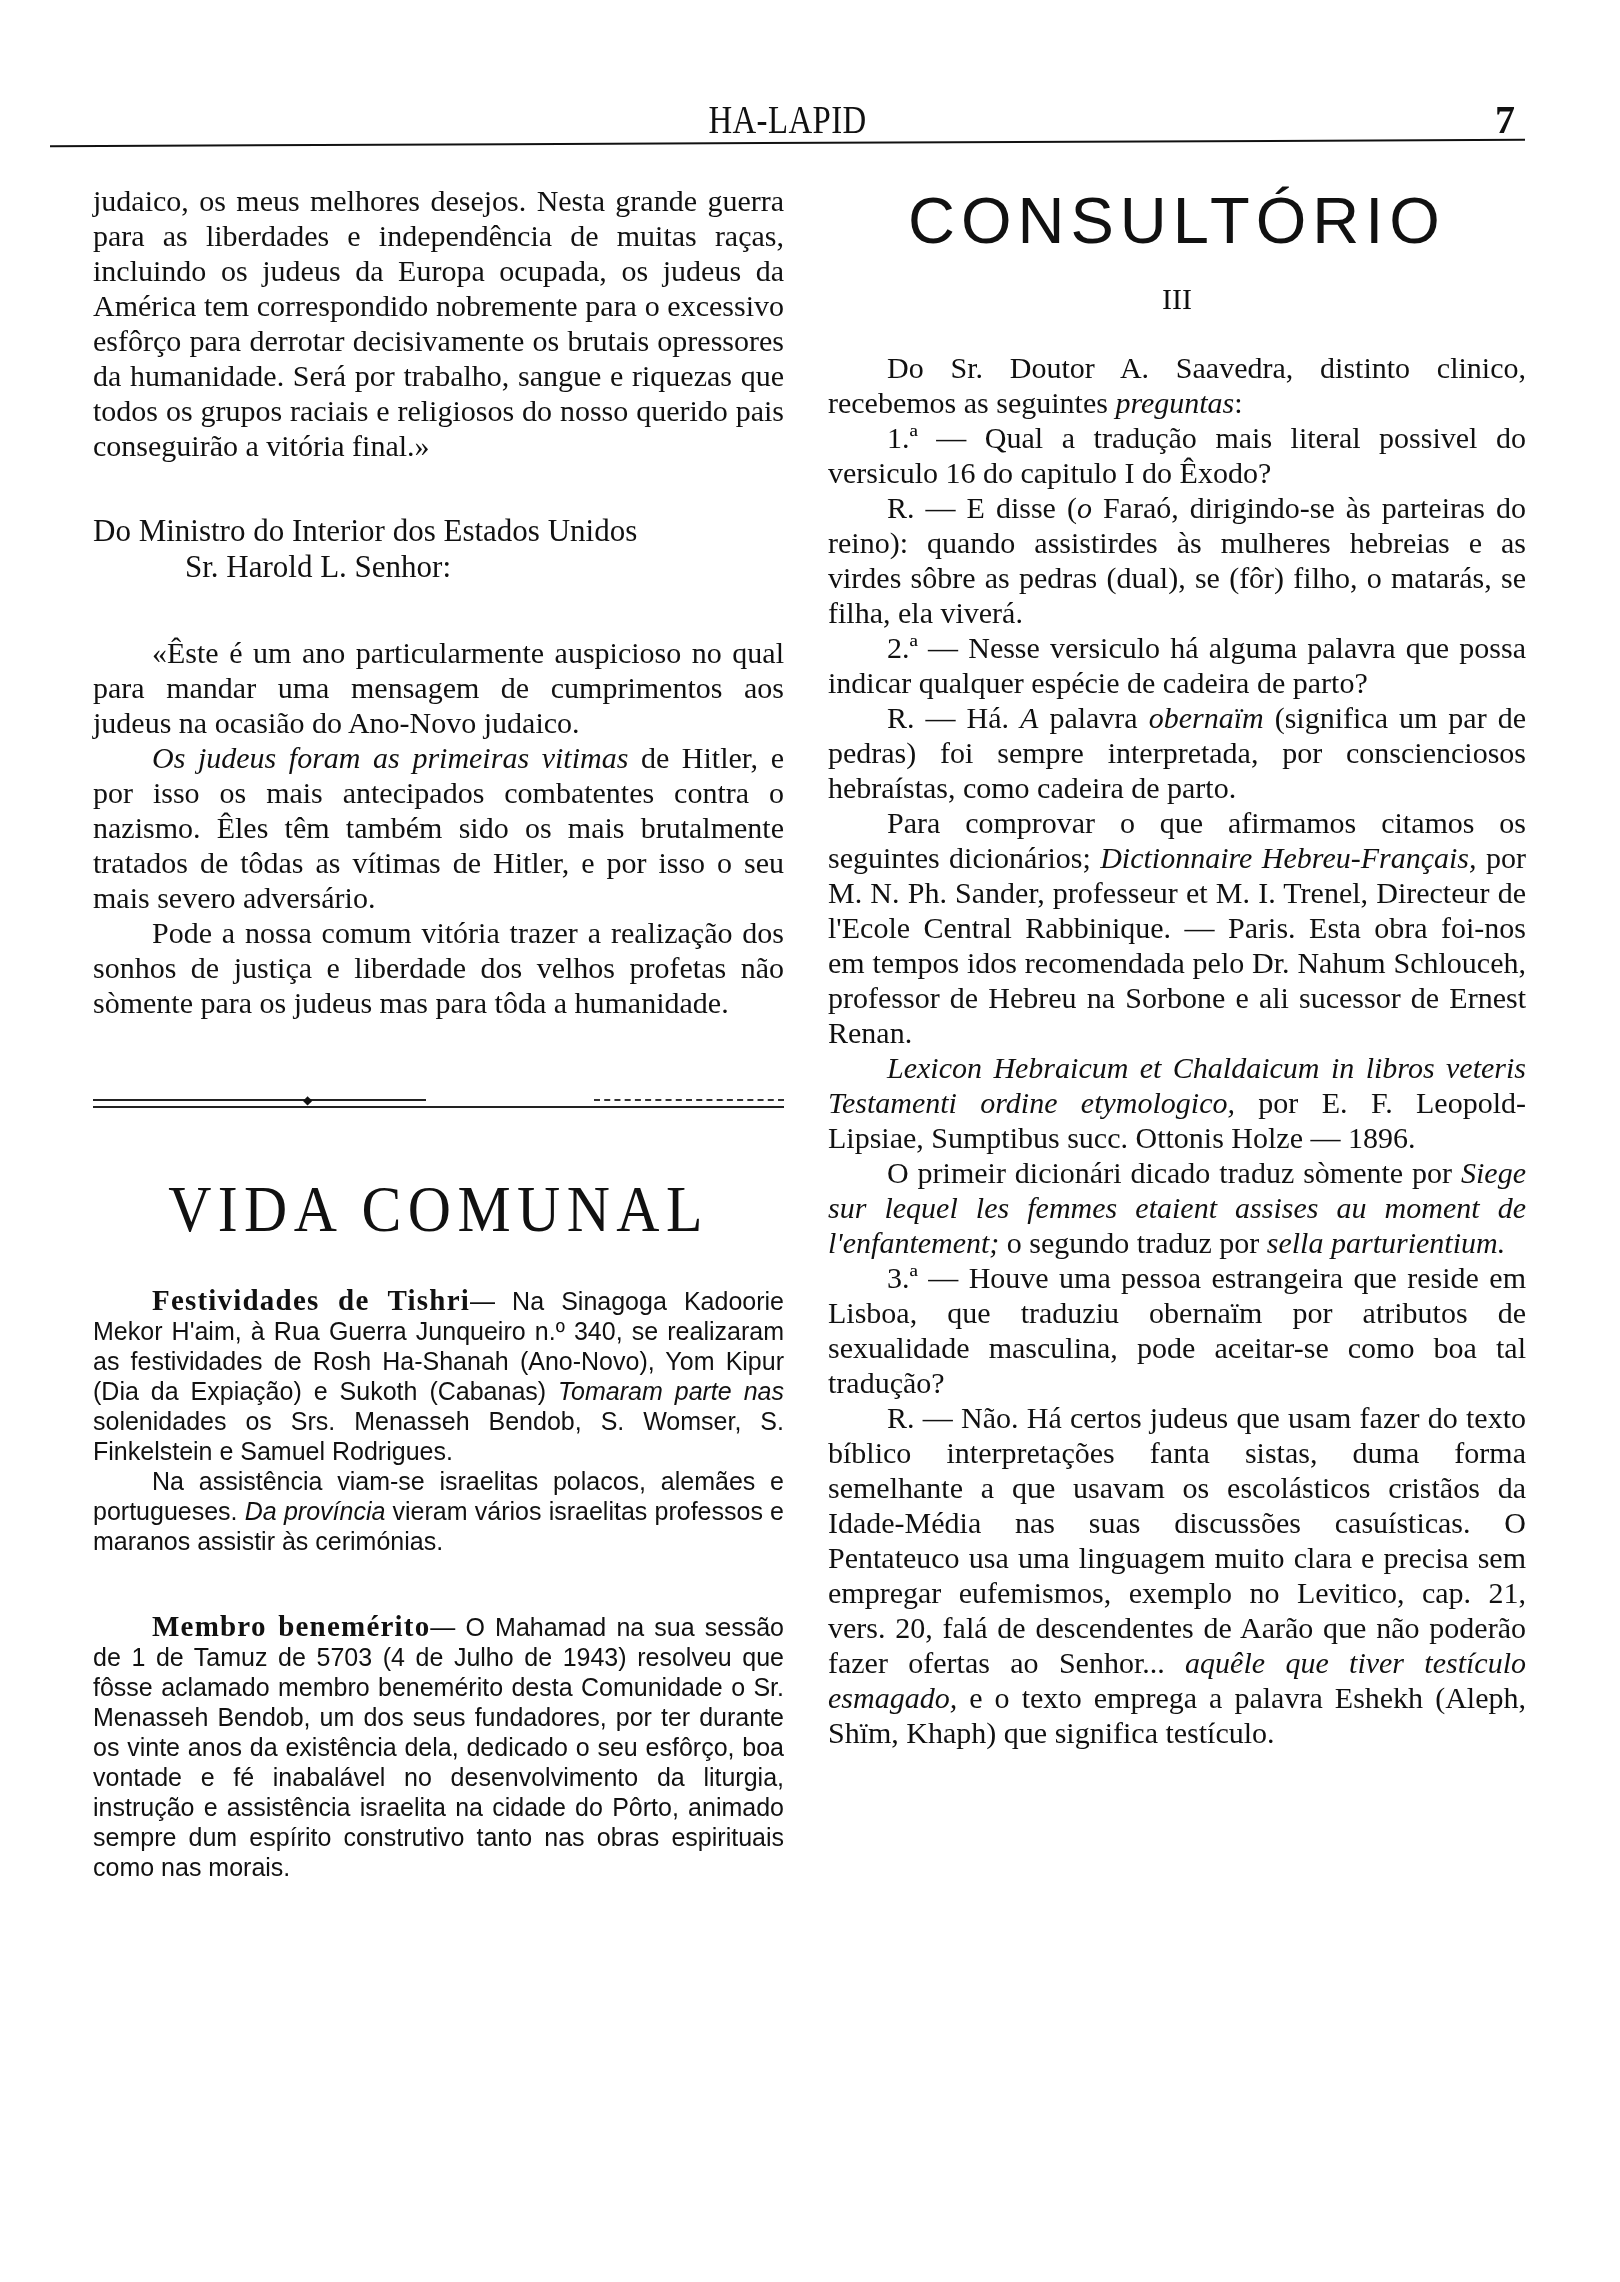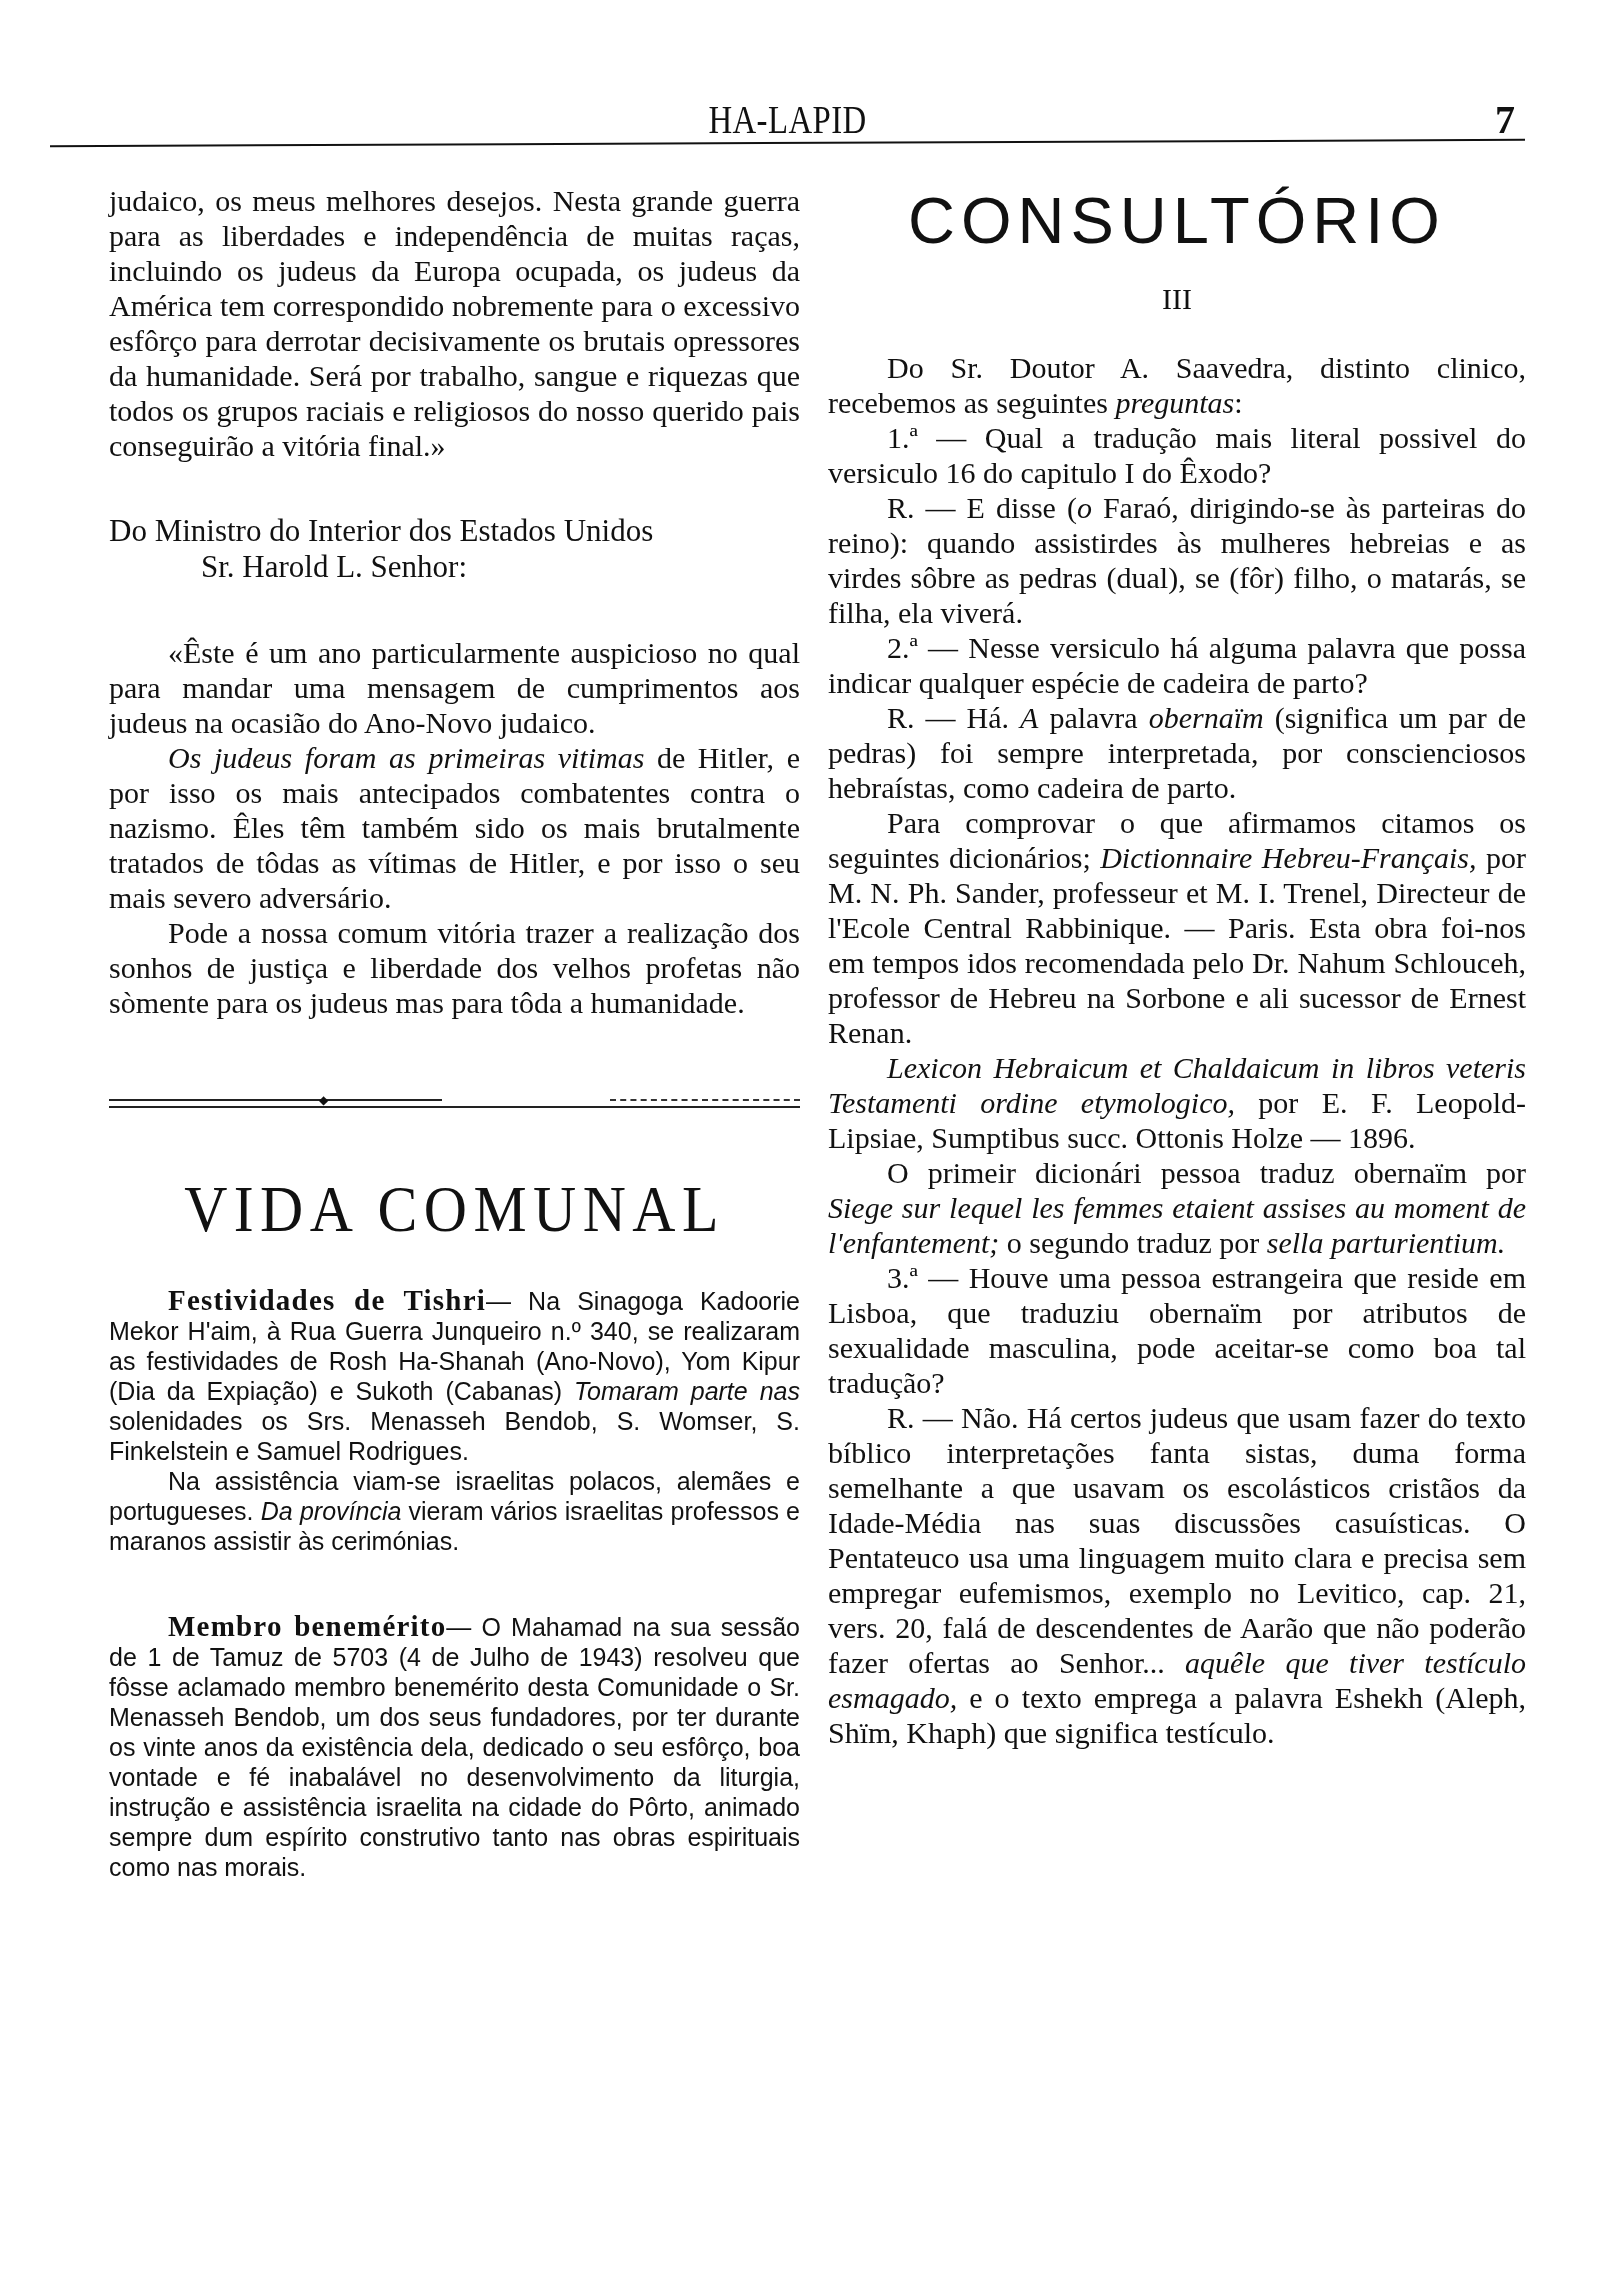--- a/index.html
+++ b/index.html
@@ -5,21 +5,21 @@
   html, body { margin: 0; padding: 0; background: #ffffff; }
   body { width: 1621px; height: 2283px; position: relative; overflow: hidden; color: #111; }
   .page { position: absolute; left: 0; top: 0; width: 1369px; height: 2283px; font-family: "Liberation Serif", serif; }
 
   .running-head { position: absolute; left: 50px; top: 94px; width: 1475px; height: 50px; }
   .running-title { position: absolute; left: 0; right: 0; top: 2px; text-align: center; font-size: 40px; letter-spacing: 0.5px; transform: scaleX(0.82); }
   .page-number { position: absolute; right: 10px; top: 2px; font-size: 40px; font-weight: bold; }
   .head-rule { position: absolute; left: 50px; top: 142px; width: 1475px; height: 0; border-top: 2.5px solid #111; transform: skewY(-0.25deg); }
 
   .col { position: absolute; top: 183px; text-align: justify; }
-  .col-left { left: 109px; width: 691px; }
+  .col-left { left: 93px; width: 691px; }
   .col-right { left: 828px; width: 698px; }
 
   p { margin: 0; font-size: 30px; line-height: 35px; hyphens: none; }
   .indent { text-indent: 59px; }
 
   .ministro { font-size: 31px; line-height: 36px; text-align: left; margin-top: 50px; }
   .ministro-name { padding-left: 92px; display: block; }
 
   .quote-start { margin-top: 50px; }
 
@@ -84,19 +84,19 @@
     <h1 class="consultorio-title">CONSULTÓRIO</h1>
     <div class="roman">III</div>
 
     <p class="indent"><span>Do Sr. Doutor A. Saavedra, distinto clinico, recebemos as seguintes </span><em>preguntas</em><span>:</span></p>
     <p class="indent">1.ª — Qual a tradução mais literal possivel do versiculo 16 do capitulo I do Êxodo?</p>
     <p class="indent"><span>R. — E disse (</span><em>o</em><span> Faraó, dirigindo-se às parteiras do reino): quando assistirdes às mulheres hebreias e as virdes sôbre as pedras (dual), se (fôr) filho, o matarás, se filha, ela viverá.</span></p>
     <p class="indent">2.ª — Nesse versiculo há alguma palavra que possa indicar qualquer espécie de cadeira de parto?</p>
     <p class="indent"><span>R. — Há. </span><em>A</em><span> palavra </span><em>obernaïm</em><span> (significa um par de pedras) foi sempre interpretada, por conscienciosos hebraístas, como cadeira de parto.</span></p>
     <p class="indent"><span>Para comprovar o que afirmamos citamos os seguintes dicionários; </span><em>Dictionnaire Hebreu-Français,</em><span> por M. N. Ph. Sander, professeur et M. I. Trenel, Directeur de l'Ecole Central Rabbinique. — Paris. Esta obra foi-nos em tempos idos recomendada pelo Dr. Nahum Schlouceh, professor de Hebreu na Sorbone e ali sucessor de Ernest Renan.</span></p>
     <p class="indent"><em>Lexicon Hebraicum et Chaldaicum in libros veteris Testamenti ordine etymologico,</em><span> por E. F. Leopold-Lipsiae, Sumptibus succ. Ottonis Holze — 1896.</span></p>
-    <p class="indent"><span>O primeir   dicionári   pessoa traduz obernaïm por </span><em>Siege sur lequel les femmes etaient assises au moment de l'enfantement;</em><span> o segundo traduz por </span><em>sella parturientium.</em></p>
+    <p class="indent"><span>O primeir   dicionári   dicado traduz sòmente por </span><em>Siege sur lequel les femmes etaient assises au moment de l'enfantement;</em><span> o segundo traduz por </span><em>sella parturientium.</em></p>
     <p class="indent">3.ª — Houve uma pessoa estrangeira que reside em Lisboa, que traduziu obernaïm por atributos de sexualidade masculina, pode aceitar-se como boa tal tradução?</p>
     <p class="indent"><span>R. — Não. Há certos judeus que usam fazer do texto bíblico interpretações fanta sistas, duma forma semelhante a que usavam os escolásticos cristãos da Idade-Média nas suas discussões casuísticas. O Pentateuco usa uma linguagem muito clara e precisa sem empregar eufemismos, exemplo no Levitico, cap. 21, vers. 20, falá de descendentes de Aarão que não poderão fazer ofertas ao Senhor... </span><em>aquêle que tiver testículo esmagado,</em><span> e o texto emprega a palavra Eshekh (Aleph, Shïm, Khaph) que significa testículo.</span></p>
   </div>
 
 </div>
 
 
 </body></html>

